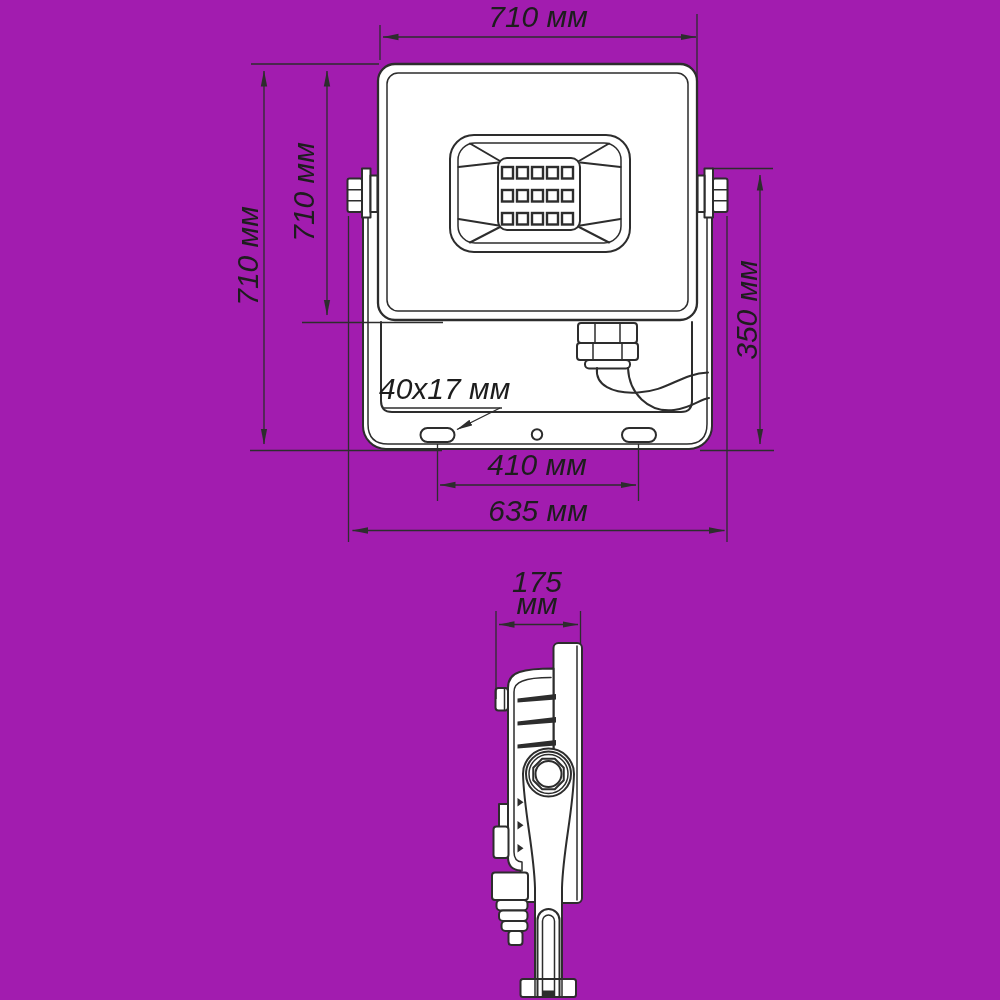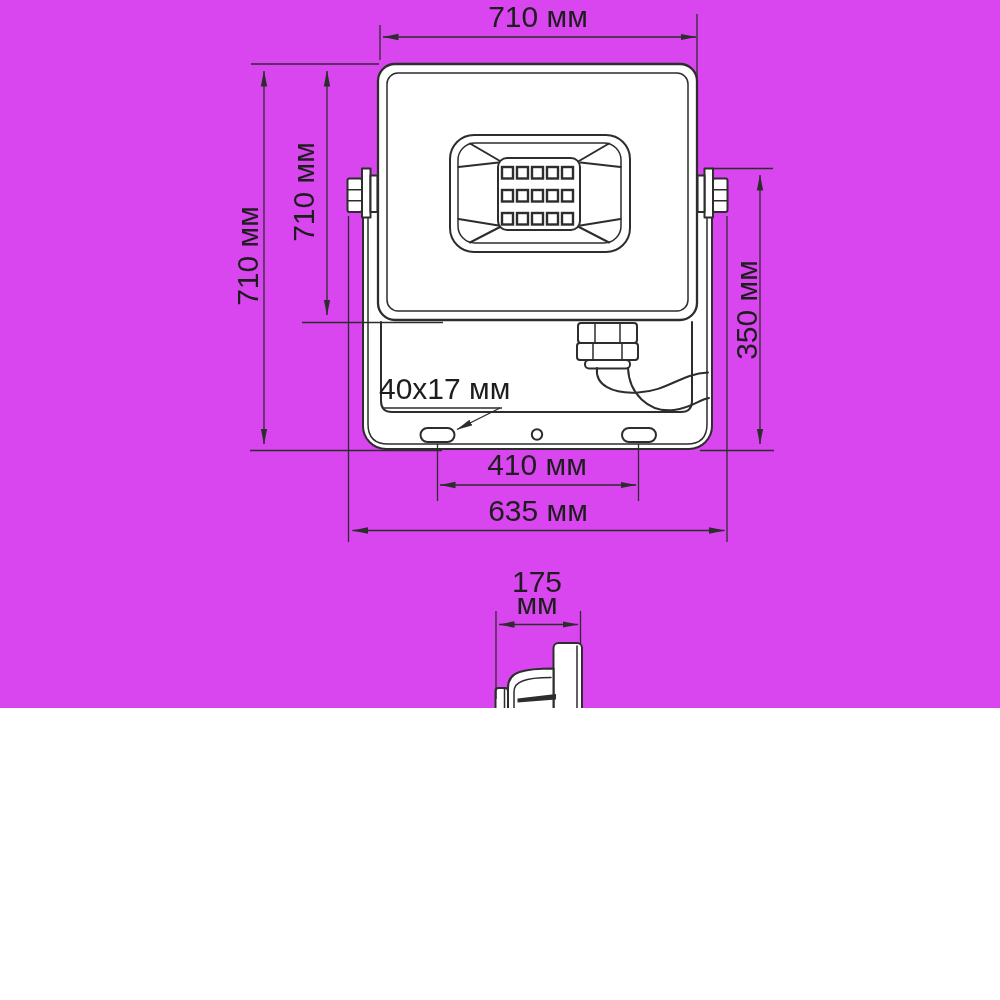--- a/index.html
+++ b/index.html
@@ -1,16 +1,16 @@
 <!DOCTYPE html>
 <html><head>
 <meta charset="utf-8">
 <style>
   html,body{margin:0;padding:0;background:#ffffff;}
-  .stage{position:relative;width:1000px;height:708px;background:#d946ef;overflow:hidden;}
+  .stage{position:relative;width:1000px;height:1000px;background:#a21caf;overflow:hidden;font-style:italic;}
   svg{display:block;}
   .geo  { fill:none; stroke:#2d2d2d; stroke-width:2;   stroke-linecap:round; stroke-linejoin:round; }
   .geof { fill:#ffffff; stroke:#2d2d2d; stroke-width:2; stroke-linejoin:round; }
   .thin { stroke-width:1.5; }
   .thick{ stroke-width:2.3; }
   .dark { fill:#2d2d2d; stroke:none; }
   .dim  { fill:none; stroke:#2d2d2d; stroke-width:1.3; stroke-linecap:butt; }
   .dimtext{ font-family:"Liberation Sans","DejaVu Sans",sans-serif; font-size:30px; fill:#1d1d1d; }
 </style>
 </head>

